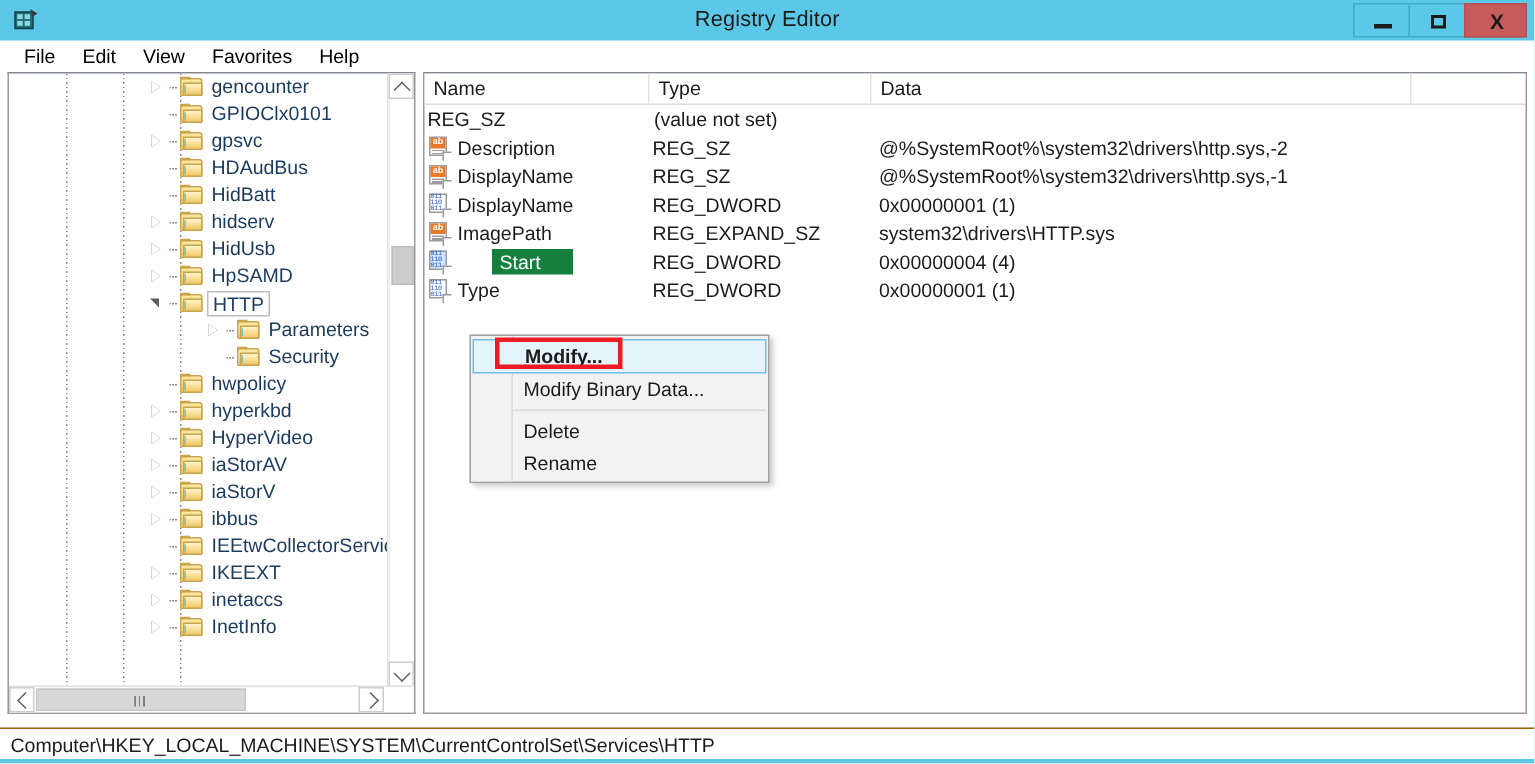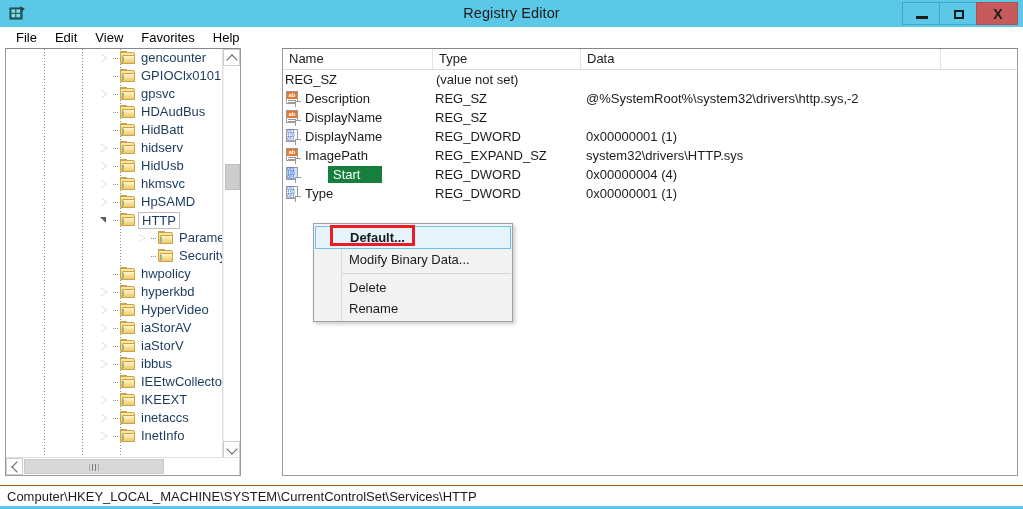--- a/index.html
+++ b/index.html
@@ -98,21 +98,21 @@
     position: absolute;
     left: 0; top: 48px;
     width: 1023px; height: 437px;
     background: #ffffff;
   }
 
   
   .tree-pane {
     position: absolute;
     left: 5px; top: 0px;
-    width: 236px; height: 428px;
+    width: 272px; height: 428px;
     background: #ffffff;
     border: 1px solid #9a9a9a;
     border-top: 1px solid #828790;
     box-sizing: border-box;
     overflow: hidden;
   }
   .tree-scrollport {
     position: absolute;
     left: 0; top: 0;
     width: 252px; height: 409px;
@@ -659,34 +659,20 @@
                 <span class="tw-arrow-collapsed"></span>
               </div>
               <div class="tw-dash" style="left: 107px;"></div>
               <div style="width: 114px; flex: 0 0 114px;"></div>
               <div class="folder">
                 <span class="f-tab"></span>
                 <span class="f-back"></span>
                 <span class="f-front"></span>
                 <span class="f-dot"></span>
               </div>
-              <span class="tree-label">hkmsvc</span>
-            </div>
-            <div class="tree-row">
-              <div class="tw-expander" style="left: 92px;">
-                <span class="tw-arrow-collapsed"></span>
-              </div>
-              <div class="tw-dash" style="left: 107px;"></div>
-              <div style="width: 114px; flex: 0 0 114px;"></div>
-              <div class="folder">
-                <span class="f-tab"></span>
-                <span class="f-back"></span>
-                <span class="f-front"></span>
-                <span class="f-dot"></span>
-              </div>
               <span class="tree-label">HpSAMD</span>
             </div>
             <div class="tree-row">
               <div class="tw-expander" style="left: 92px;">
                 <span class="tw-arrow-expanded"></span>
               </div>
               <div class="tw-dash" style="left: 107px;"></div>
               <div style="width: 114px; flex: 0 0 114px;"></div>
               <div class="folder">
                 <span class="f-tab"></span>
@@ -915,20 +901,21 @@
             <div class="cell-name">
               <span class="vicon str">
                 <span class="page"></span>
                 <span class="ab">ab</span>
                 <span class="lines"></span>
                 <span class="corner"></span>
               </span>
               <span class="val-name">DisplayName</span>
             </div>
             <div class="cell-type">REG_SZ</div>
+            <div class="cell-data">@%SystemRoot%\system32\drivers\http.sys,-1</div>
           </div>
           <div class="list-row">
             <div class="cell-name">
               <span class="vicon dw">
                 <span class="page"></span>
                 <span class="bits">011<br>110<br>011</span>
                 <span class="corner"></span>
               </span>
               <span class="val-name">DisplayName</span>
             </div>
@@ -971,21 +958,21 @@
             </div>
             <div class="cell-type">REG_DWORD</div>
             <div class="cell-data">0x00000001 (1)</div>
           </div>
         </div>
     </div>
 
     <div class="ctx-menu">
       <div class="ctx-gutter"></div>
       <div id="ctx-items" style="position:relative;">
-          <div class="ctx-item bold hover">Default...</div>
+          <div class="ctx-item bold hover">Modify...</div>
           <div class="ctx-item">Modify Binary Data...</div>
           <div class="ctx-sep"></div>
           <div class="ctx-item">Delete</div>
           <div class="ctx-item">Rename</div>
         </div>
     </div>
 
     <div class="annot-box"></div>
   </div>
 

